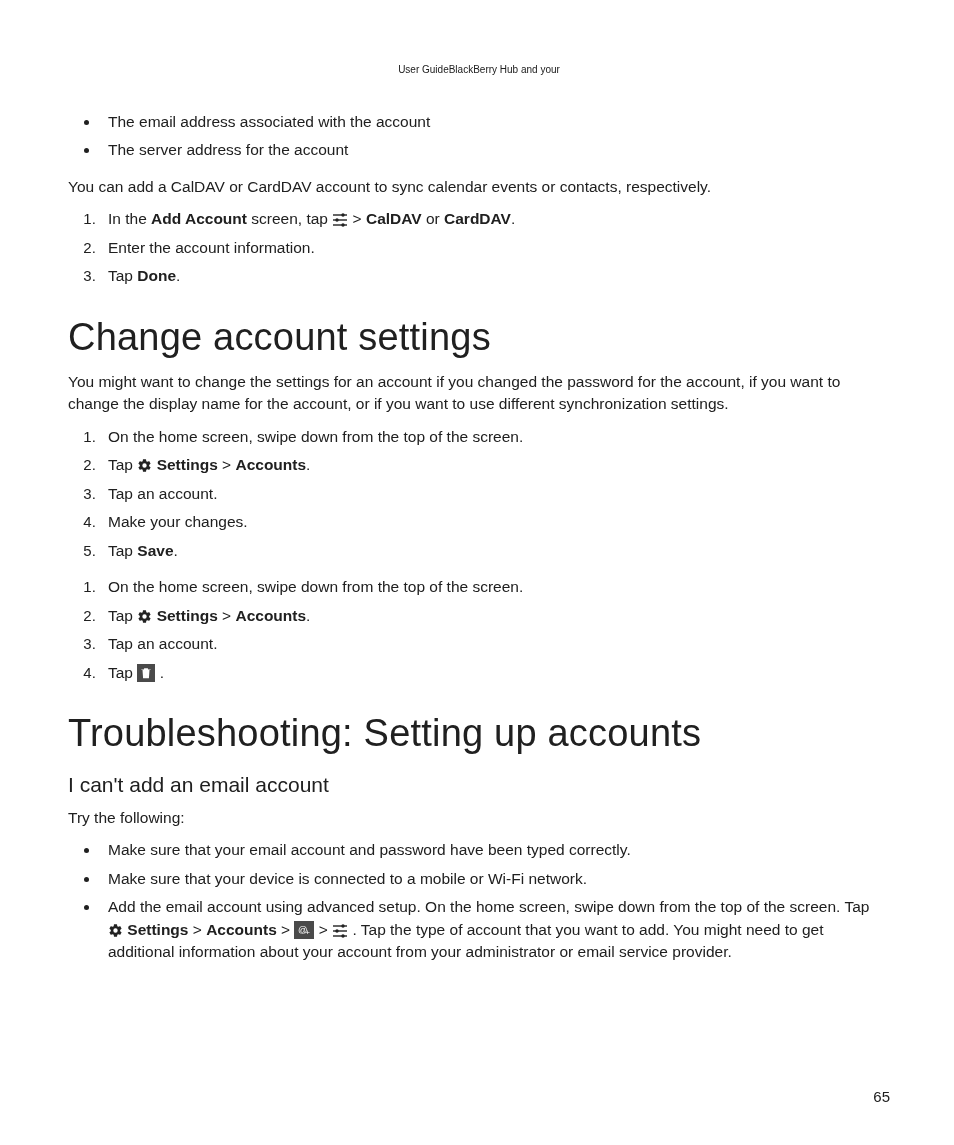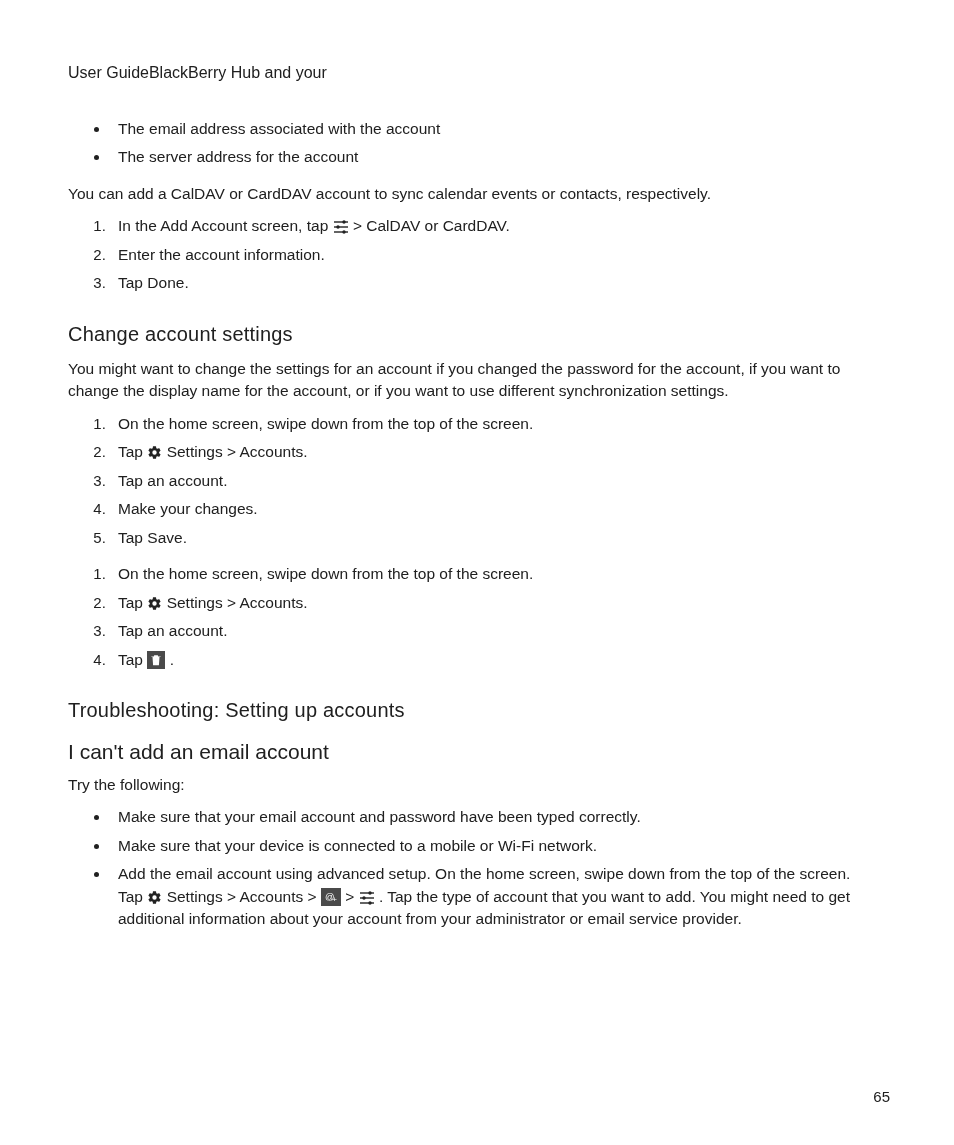--- a/index.html
+++ b/index.html
@@ -12,52 +12,52 @@
   }
   .page {
     box-sizing: border-box;
     width: 954px;
     height: 1145px;
     padding: 64px 64px 30px 68px;
     position: relative;
   }
   .header {
     display: flex;
-    justify-content: flex-start;
-    font-size: 16px;
+    justify-content: center;
+    font-size: 10px;
     margin-bottom: 36px;
   }
   .body-text {
     font-size: 15.5px;
     line-height: 1.45;
     margin: 10px 0;
   }
   ul.bullets, ol.nums {
     margin: 8px 0 14px 0;
     padding-left: 26px;
   }
   ul.bullets li, ol.nums li {
     padding-left: 8px;
-    margin: 6px 16px;
+    margin: 6px 6px;
     font-size: 15.5px;
     line-height: 1.45;
   }
   ol.nums > li::marker { font-size: 15px; }
   h2.section {
     font-weight: 300;
-    font-size: 20px;
+    font-size: 38px;
     margin: 28px 0 12px 0;
     letter-spacing: 0.2px;
   }
   h3.subsection {
     font-weight: 300;
     font-size: 21px;
     margin: 18px 0 6px 0;
   }
-  .bold { font-weight: 400; }
+  .bold { font-weight: 700; }
   .pagenum {
     position: absolute;
     bottom: 40px;
     right: 64px;
     font-size: 15px;
     margin-top: 32px;
   }
   .icon {
     display: inline-block;
     vertical-align: -3px;

